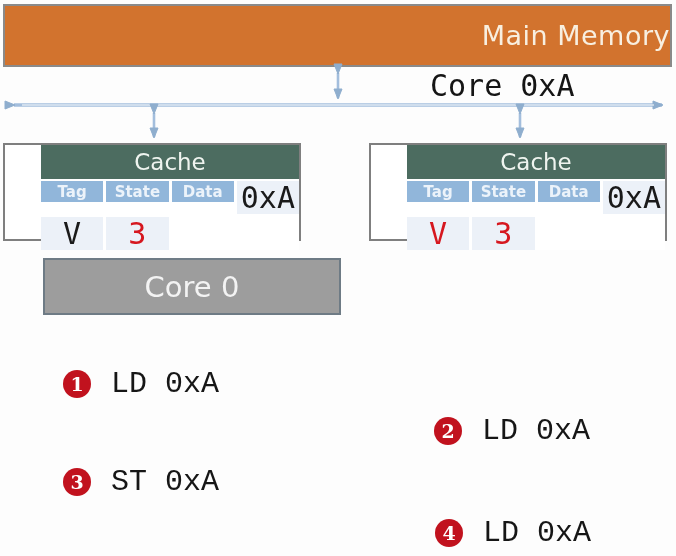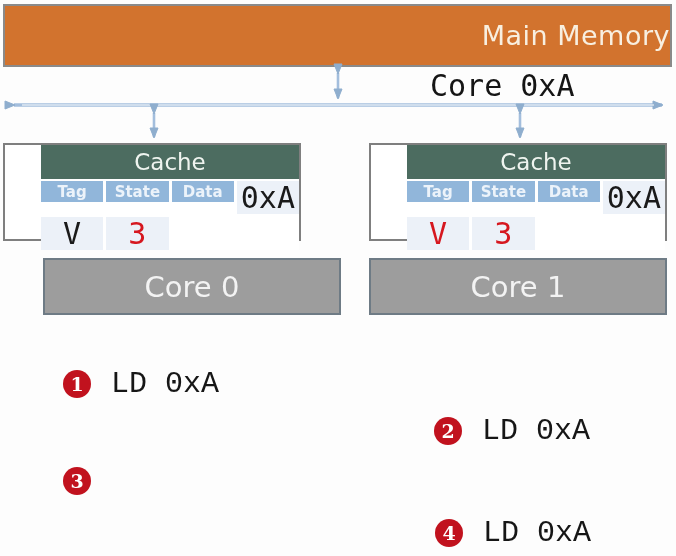--- a/index.html
+++ b/index.html
@@ -196,33 +196,31 @@
       <div class="col-h">Data</div>
       <div class="col-v" style="color: rgb(26, 26, 26);">0xA</div>
       <div class="col-v" style="color: rgb(214, 23, 31);">V</div>
       <div class="col-v" style="color: rgb(214, 23, 31);">3</div>
     </div>
   </div>
 
   <div class="core-block left">
     <span>Core 0</span>
   </div>
-  <div class="core-block right">
-    <span>Core 1</span>
-  </div>
 
   <div class="op-row op1">
     <div class="op-badge">1</div>
     <div class="op-text">LD 0xA</div>
   </div>
   <div class="op-row op2">
     <div class="op-badge">2</div>
     <div class="op-text">LD 0xA</div>
   </div>
   <div class="op-row op3">
     <div class="op-badge">3</div>
+    <div class="op-text">ST 0xA</div>
   </div>
   <div class="op-row op4">
     <div class="op-badge">4</div>
     <div class="op-text">LD 0xA</div>
   </div>
 
 </div>
 
 </body></html>

